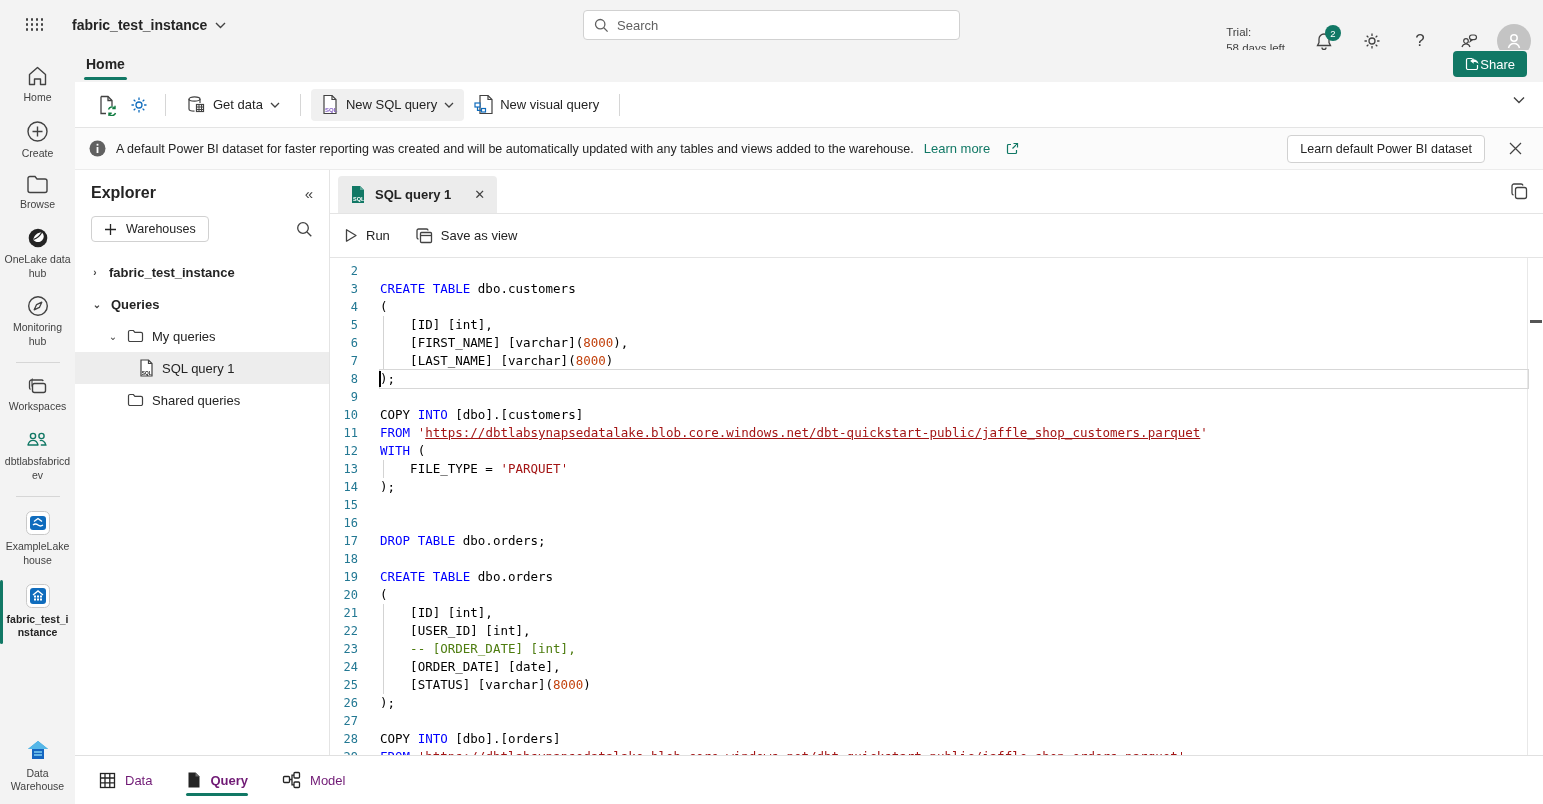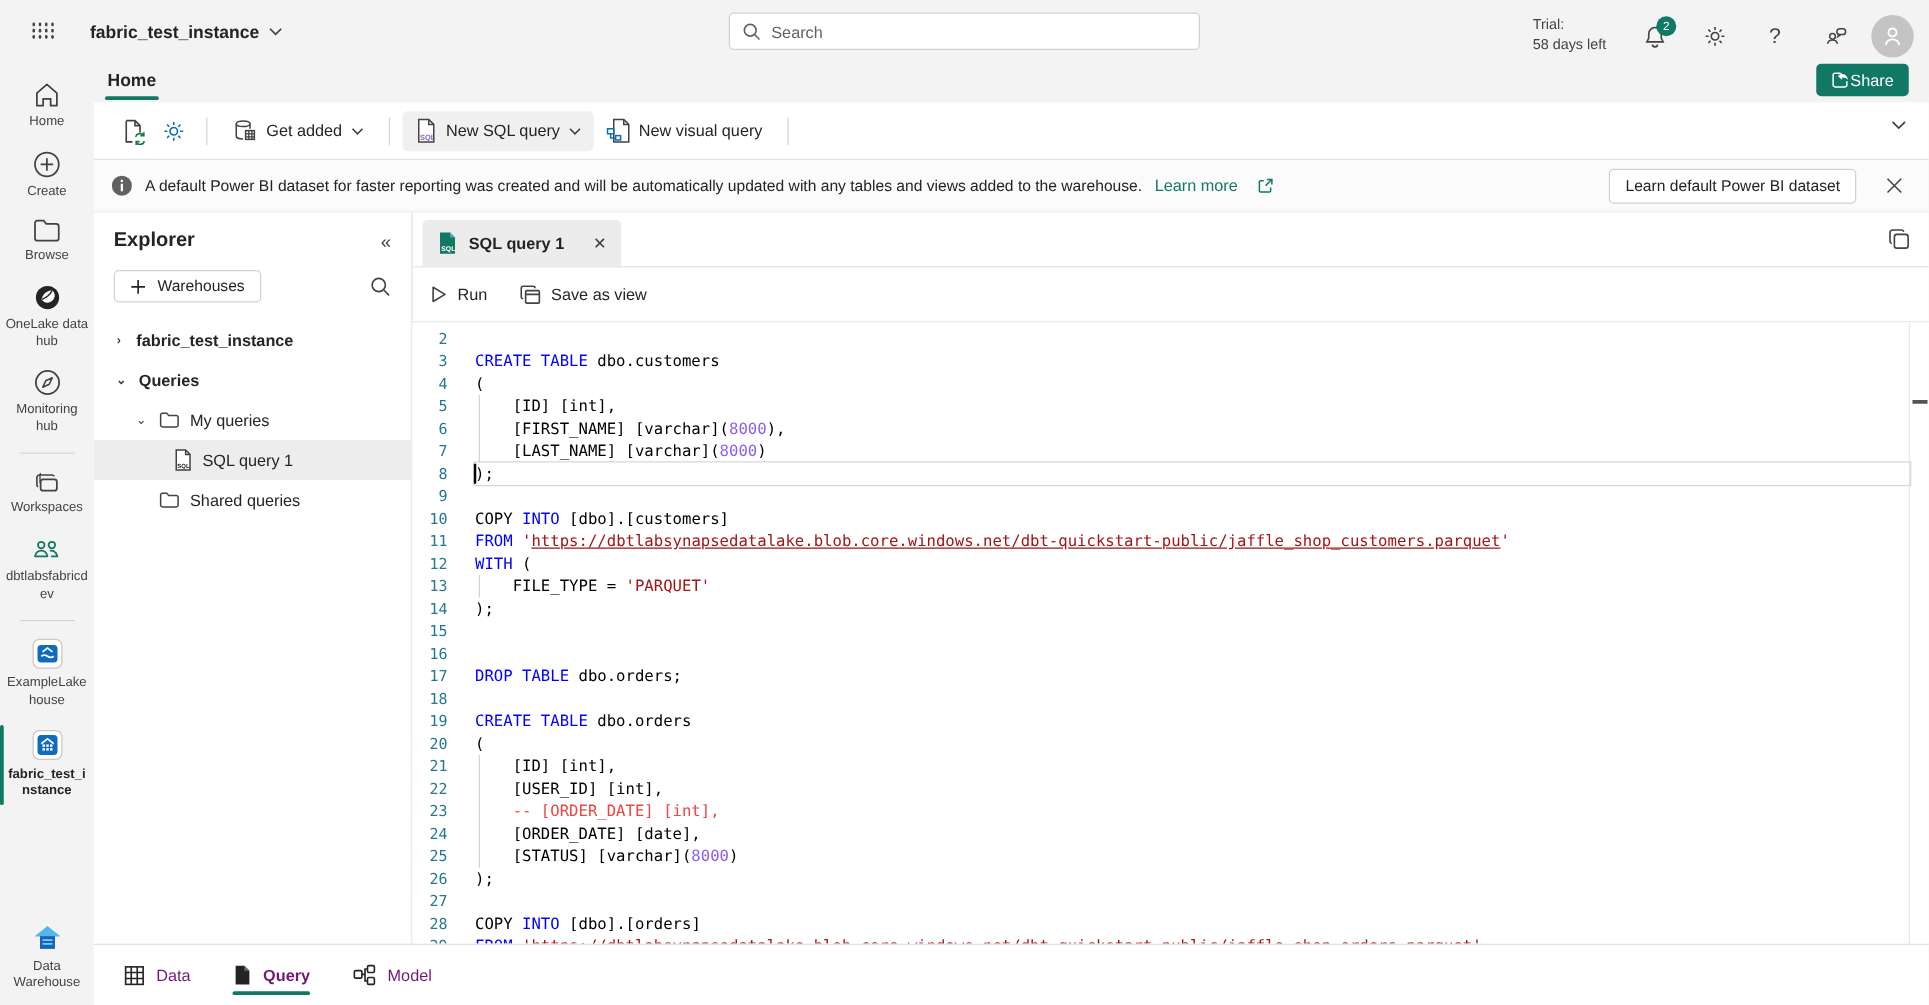--- a/index.html
+++ b/index.html
@@ -10,21 +10,21 @@
   
   .topbar { position:absolute; left:0; top:0; width:1543px; height:50px; background:#f3f3f3; display:flex; align-items:center; }
   .waffle { width:30px; height:30px; margin-left:20px; display:flex; align-items:center; justify-content:center; cursor:pointer; }
   .waffle-grid { display:grid; grid-template-columns:repeat(4,4px); grid-template-rows:repeat(3,4px); gap:1px; }
   .waffle-grid i { width:2.5px; height:2.5px; background:#424242; border-radius:50%; }
   .ws-name { margin-left:22px; font-size:14px; font-weight:600; display:flex; align-items:center; gap:8px; cursor:pointer; }
   .chev { color:#424242; font-size:11px; }
   .searchbox { position:absolute; left:583px; top:10px; width:377px; height:30px; background:#fff; border:1px solid #d1d1d1; border-radius:4px; display:flex; align-items:center; padding:0 10px; gap:8px; }
   .searchbox input { border:none; outline:none; flex:1; font-size:13px; font-family:inherit; color:#242424; background:transparent; }
   .searchbox input::placeholder { color:#616161; }
-  .top-right { position:absolute; right:12px; top:4px; height:50px; display:flex; align-items:center; gap:10px; }
+  .top-right { position:absolute; right:12px; top:16px; height:50px; display:flex; align-items:center; gap:10px; }
   .trial { font-size:11.5px; color:#424242; line-height:1.35; margin-right:10px; }
   .tb-ic { width:38px; height:38px; display:flex; align-items:center; justify-content:center; position:relative; cursor:pointer; color:#424242; }
   .badge { position:absolute; top:3px; right:2px; min-width:16px; height:16px; border-radius:8px; background:#117865; color:#fff; font-size:9.5px; display:flex; align-items:center; justify-content:center; padding:0 3px; }
   .avatar { width:34px; height:34px; border-radius:50%; background:#c4c4c4; display:flex; align-items:center; justify-content:center; cursor:pointer; }
 
   
   .rail { position:absolute; left:0; top:50px; width:75px; height:754px; background:#f3f3f3; display:flex; flex-direction:column; align-items:center; padding-top:8px; }
   .rail-item { width:75px; padding:7px 2px 8px; display:flex; flex-direction:column; align-items:center; gap:4px; cursor:pointer; position:relative; color:#424242; }
   .rail-item .rail-label { font-size:10.5px; color:#424242; text-align:center; line-height:1.3; overflow-wrap:anywhere; max-width:66px; }
   .rail-item.active .rail-label { font-weight:700; color:#242424; }
@@ -82,22 +82,22 @@
   .cl { height:18px; line-height:18px; display:flex; white-space:pre; }
   .cl .ln { width:28px; text-align:right; color:#237893; flex:none; font-size:12px; }
   .cl .ct { margin-left:22px; position:relative; flex:1; }
   .cl.cur .ct { outline:1px solid #d7d7d7; margin-right:15px; }
   .guide { position:absolute; left:3px; top:0; bottom:0; width:1px; background:#d3d3d3; }
   .cursor { position:absolute; left:-1px; top:1px; bottom:1px; width:1.5px; background:#000; }
   .tk-kw { color:#0000ff; }
   .tk-pl { color:#000000; }
   .tk-str { color:#a31515; }
   .tk-lnk { color:#a31515; text-decoration:underline; }
-  .tk-num { color:#8b5cf6; }
-  .tk-com { color:#ef4444; }
+  .tk-num { color:#c2410c; }
+  .tk-com { color:#4d7c0f; }
   .scroll-line { position:absolute; right:15px; top:0; bottom:0; width:1px; background:#e8e8e8; }
   .ruler-mark { position:absolute; right:1px; top:62px; width:12px; height:3px; background:#555; }
 
   
   .statusbar { position:absolute; left:75px; top:755px; width:1468px; height:49px; background:#fff; border-top:1px solid #e0e0e0; display:flex; align-items:center; padding-left:24px; gap:34px; }
   .sb-tab { display:flex; align-items:center; gap:9px; cursor:pointer; position:relative; height:100%; color:#701a75;text-align:right; }
   .sb-tab.active { font-weight:700; }
   .sb-tab.active::after { content:""; position:absolute; left:0; right:0; bottom:8px; height:3px; background:#117865; border-radius:2px; }
 </style>
 </head>
@@ -310,21 +310,21 @@
   </div>
   <div class="rb-sep"></div>
   <div class="rb-btn">
     <svg width="20" height="20" viewBox="0 0 20 20">
         <ellipse cx="8.5" cy="4" rx="5.5" ry="2.2" fill="none" stroke="#424242" stroke-width="1.2"></ellipse>
         <path d="M3 4v10c0 1.2 2.5 2.2 5.5 2.2" fill="none" stroke="#424242" stroke-width="1.2"></path>
         <path d="M14 4v4" fill="none" stroke="#424242" stroke-width="1.2"></path>
         <rect x="10.5" y="9.5" width="7" height="7" fill="#fff" stroke="#424242" stroke-width="1.2"></rect>
         <path d="M10.5 12h7M10.5 14.5h7M13 9.5v7M15.5 9.5v7" stroke="#424242" stroke-width="1"></path>
       </svg>
-    <span>Get added</span>
+    <span>Get data</span>
     <svg class="chev" width="10" height="6" viewBox="0 0 10 6">
         <path d="M1 1l4 4 4-4" fill="none" stroke="#424242" stroke-width="1.3"></path>
       </svg>
   </div>
   <div class="rb-sep"></div>
   <div class="rb-btn hl">
     <svg width="18" height="21" viewBox="0 0 18 21">
         <path d="M3 1.5h8l4 4V19.5H3z" fill="#fff" stroke="#424242" stroke-width="1.2"></path>
         <path d="M11 1.5v4h4" fill="none" stroke="#424242" stroke-width="1.2"></path>
         <text x="4" y="18" font-size="6" font-weight="bold" fill="#8661c5" font-family="Liberation Sans, sans-serif">SQL</text>

